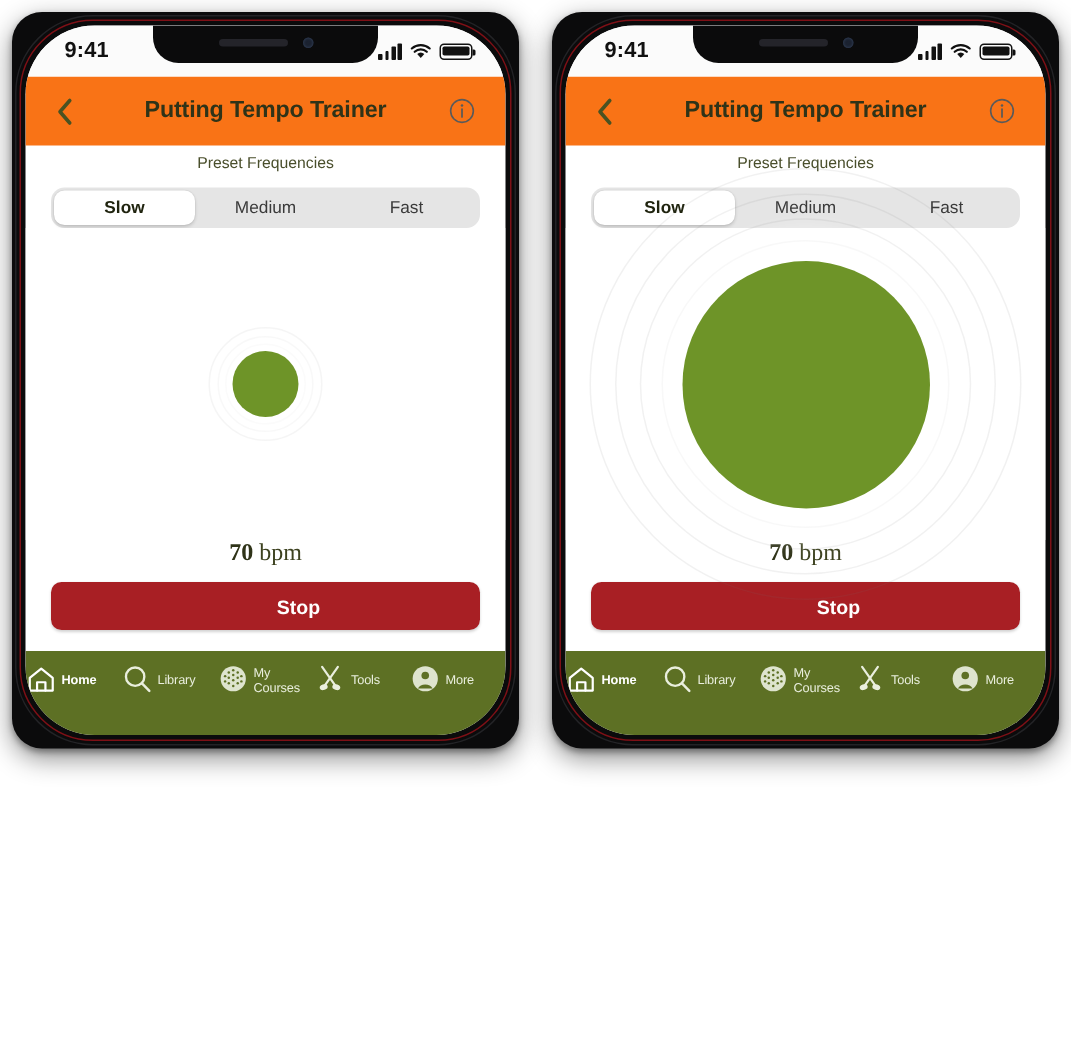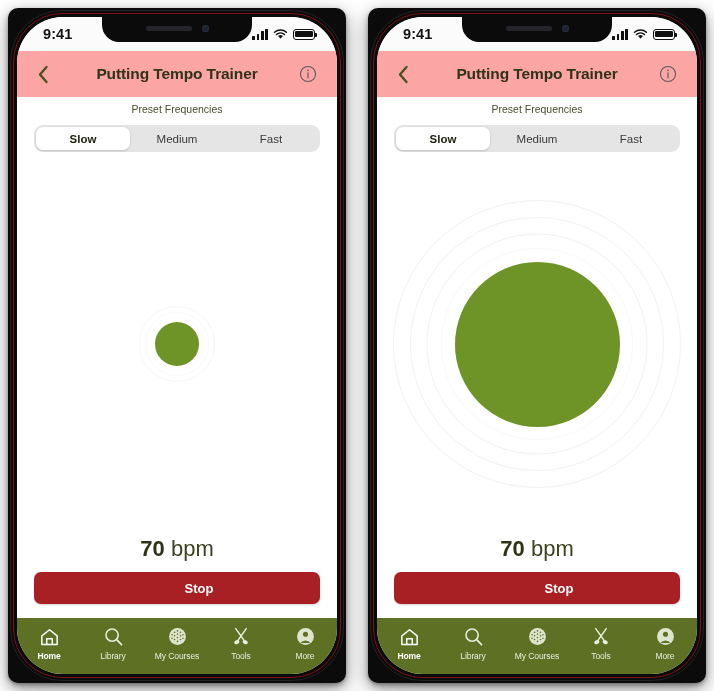--- a/index.html
+++ b/index.html
@@ -20,22 +20,22 @@
     width: 714px;
     height: 691px;
     background: #ffffff;
   }
 
   
   .phone {
     position: absolute;
     top: 8px;
     width: 338px;
-    height: 675px;
-    border-radius: 10px;
+    height: 491px;
+    border-radius: 20px;
     background: #0b0b0c;
     box-shadow: 0 6px 18px rgba(0,0,0,0.45), 0 2px 4px rgba(0,0,0,0.35);
     padding: 0;
     box-sizing: border-box;
   }
   .phone.left  { left: 8px; }
   .phone.right { left: 368px; }
 
   
   .phone-rim {
@@ -158,21 +158,21 @@
   }
 
   
   .navbar {
     flex: 0 0 auto;
     height: 46px;
     display: flex;
     align-items: center;
     padding: 0 20px;
     box-sizing: border-box;
-    background: #fca5a5;
+    background: #f97316;
   }
   .nav-back {
     width: 26px;
     display: flex;
     align-items: center;
     justify-content: flex-start;
     cursor: pointer;
   }
   .nav-title {
     flex: 1;
@@ -262,23 +262,24 @@
     border-radius: 50%;
     background: rgba(255,255,255,0.0);
     box-shadow: 0 0 18px 10px rgba(255,255,255,0.85);
     z-index: 1;
   }
 
   
   .bpm {
     flex: 0 0 auto;
     text-align: center;
-    font-size: 22px;
+    font-size: 16px;
     color: #3d4220;
     margin-bottom: 10px;
+    font-family: Liberation Serif, serif;
   }
   .bpm .num { font-weight: bold; color: #2f3318; }
   .bpm .unit { font-weight: normal; color: #3d4220; }
 
   .stop-btn {
     flex: 0 0 auto;
     margin: 0 17px 14px 17px;
     height: 32px;
     background: #a81f24;
     border-radius: 7px;
@@ -299,21 +300,21 @@
     height: 56px;
     background: #5d7024;
     display: flex;
     align-items: flex-start;
     padding-top: 7px;
     box-sizing: border-box;
   }
   .tab {
     flex: 1;
     display: flex;
-    flex-direction: column;
+    flex-direction: row;
     align-items: center;
     gap: 3px;
     cursor: pointer;
     color: #e9eedd;
   }
   .tab.active { color: #ffffff; }
   .tab .ticon {
     height: 23px;
     display: flex;
     align-items: center;

